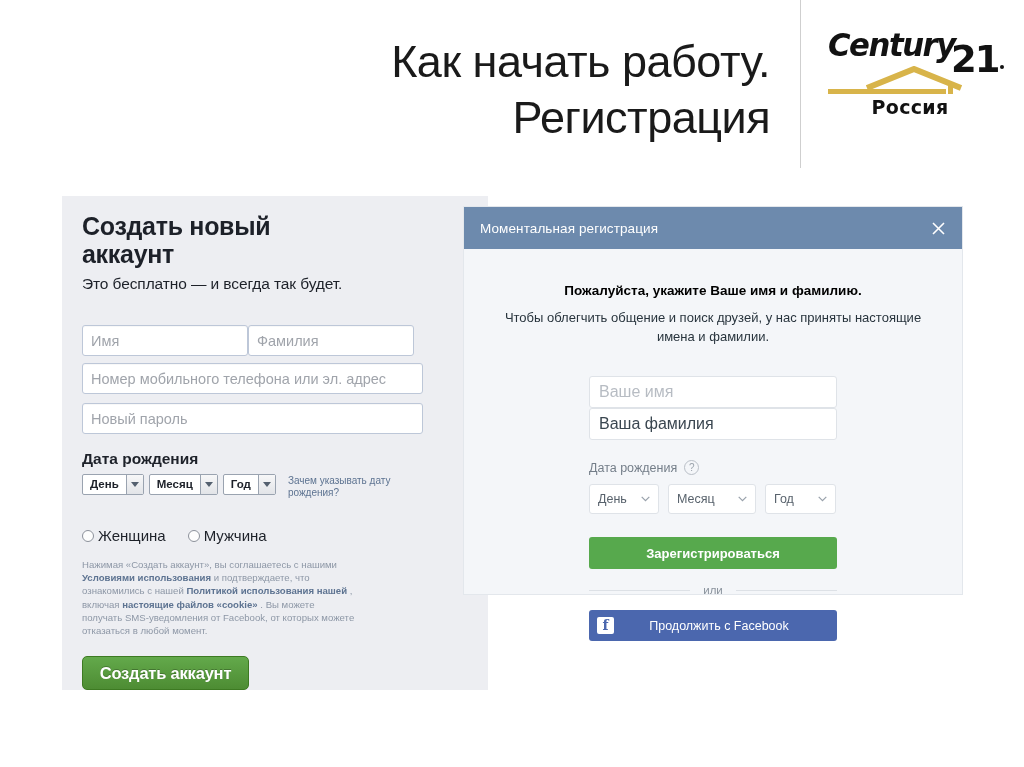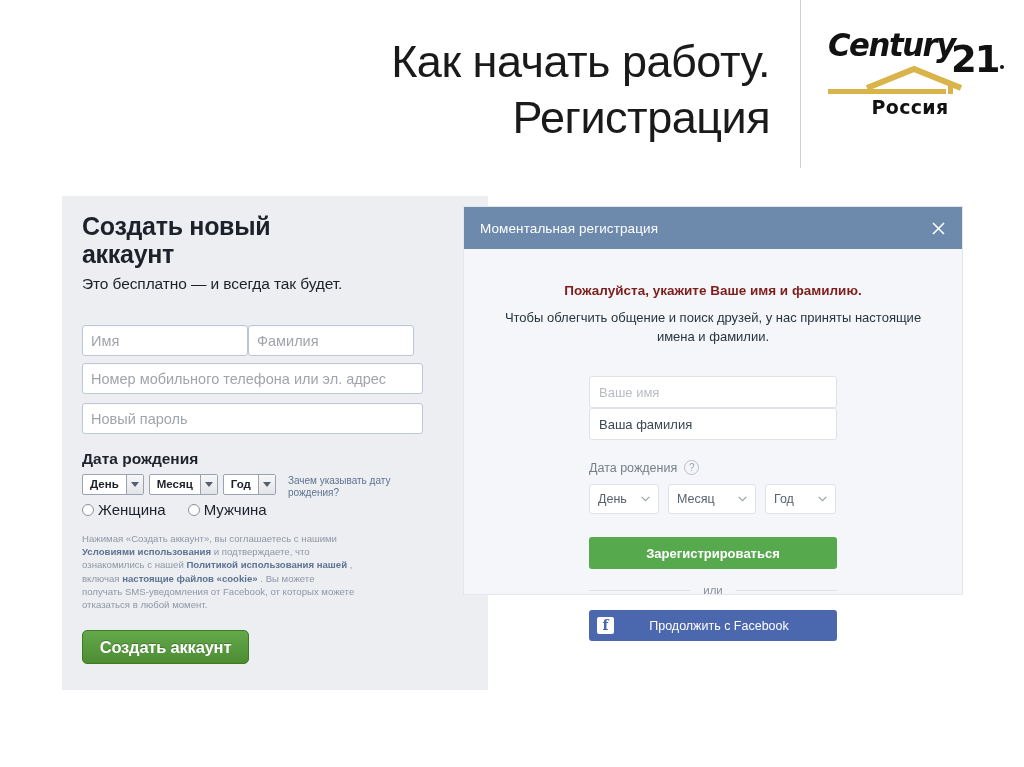--- a/index.html
+++ b/index.html
@@ -190,21 +190,21 @@
     margin-left: 7px;
     width: 105px;
     font-size: 10px;
     line-height: 12px;
     color: #5d7391;
     padding-top: 1px;
     cursor: pointer;
   }
 
   #gender-row {
-    margin-top: 2px;
+    margin-top: 28px;
     display: flex;
   }
   .radio-opt {
     display: flex;
     align-items: center;
     margin-right: 22px;
     cursor: pointer;
   }
   .radio-dot {
     width: 12px;
@@ -277,21 +277,21 @@
   }
   #modal-close svg { display: block; }
 
   #modal-body {
     padding: 34px 0 0 0;
     text-align: center;
   }
   #modal-lead {
     font-size: 13.5px;
     font-weight: bold;
-    color: #7f1d1d;
+    color: #000000;
   }
   #modal-desc {
     margin: 10px auto 0 auto;
     width: 420px;
     font-size: 13px;
     line-height: 19px;
     color: #28343d;
   }
 
   #modal-form {
@@ -300,21 +300,21 @@
     text-align: left;
   }
   .m-input {
     display: block;
     width: 248px;
     height: 32px;
     border: 1px solid #dfe3e8;
     border-radius: 3px;
     background: #ffffff;
     font-family: "Liberation Sans", sans-serif;
-    font-size: 13px;
+    font-size: 16px;
     color: #3a4650;
     padding: 0 9px;
     outline: none;
   }
   #m-firstname { color: #b7bcc3; }
   #m-firstname::placeholder { color: #b7bcc3; opacity: 1; }
   #m-lastname { }
 
   #m-dob-label {
     margin-top: 20px;

